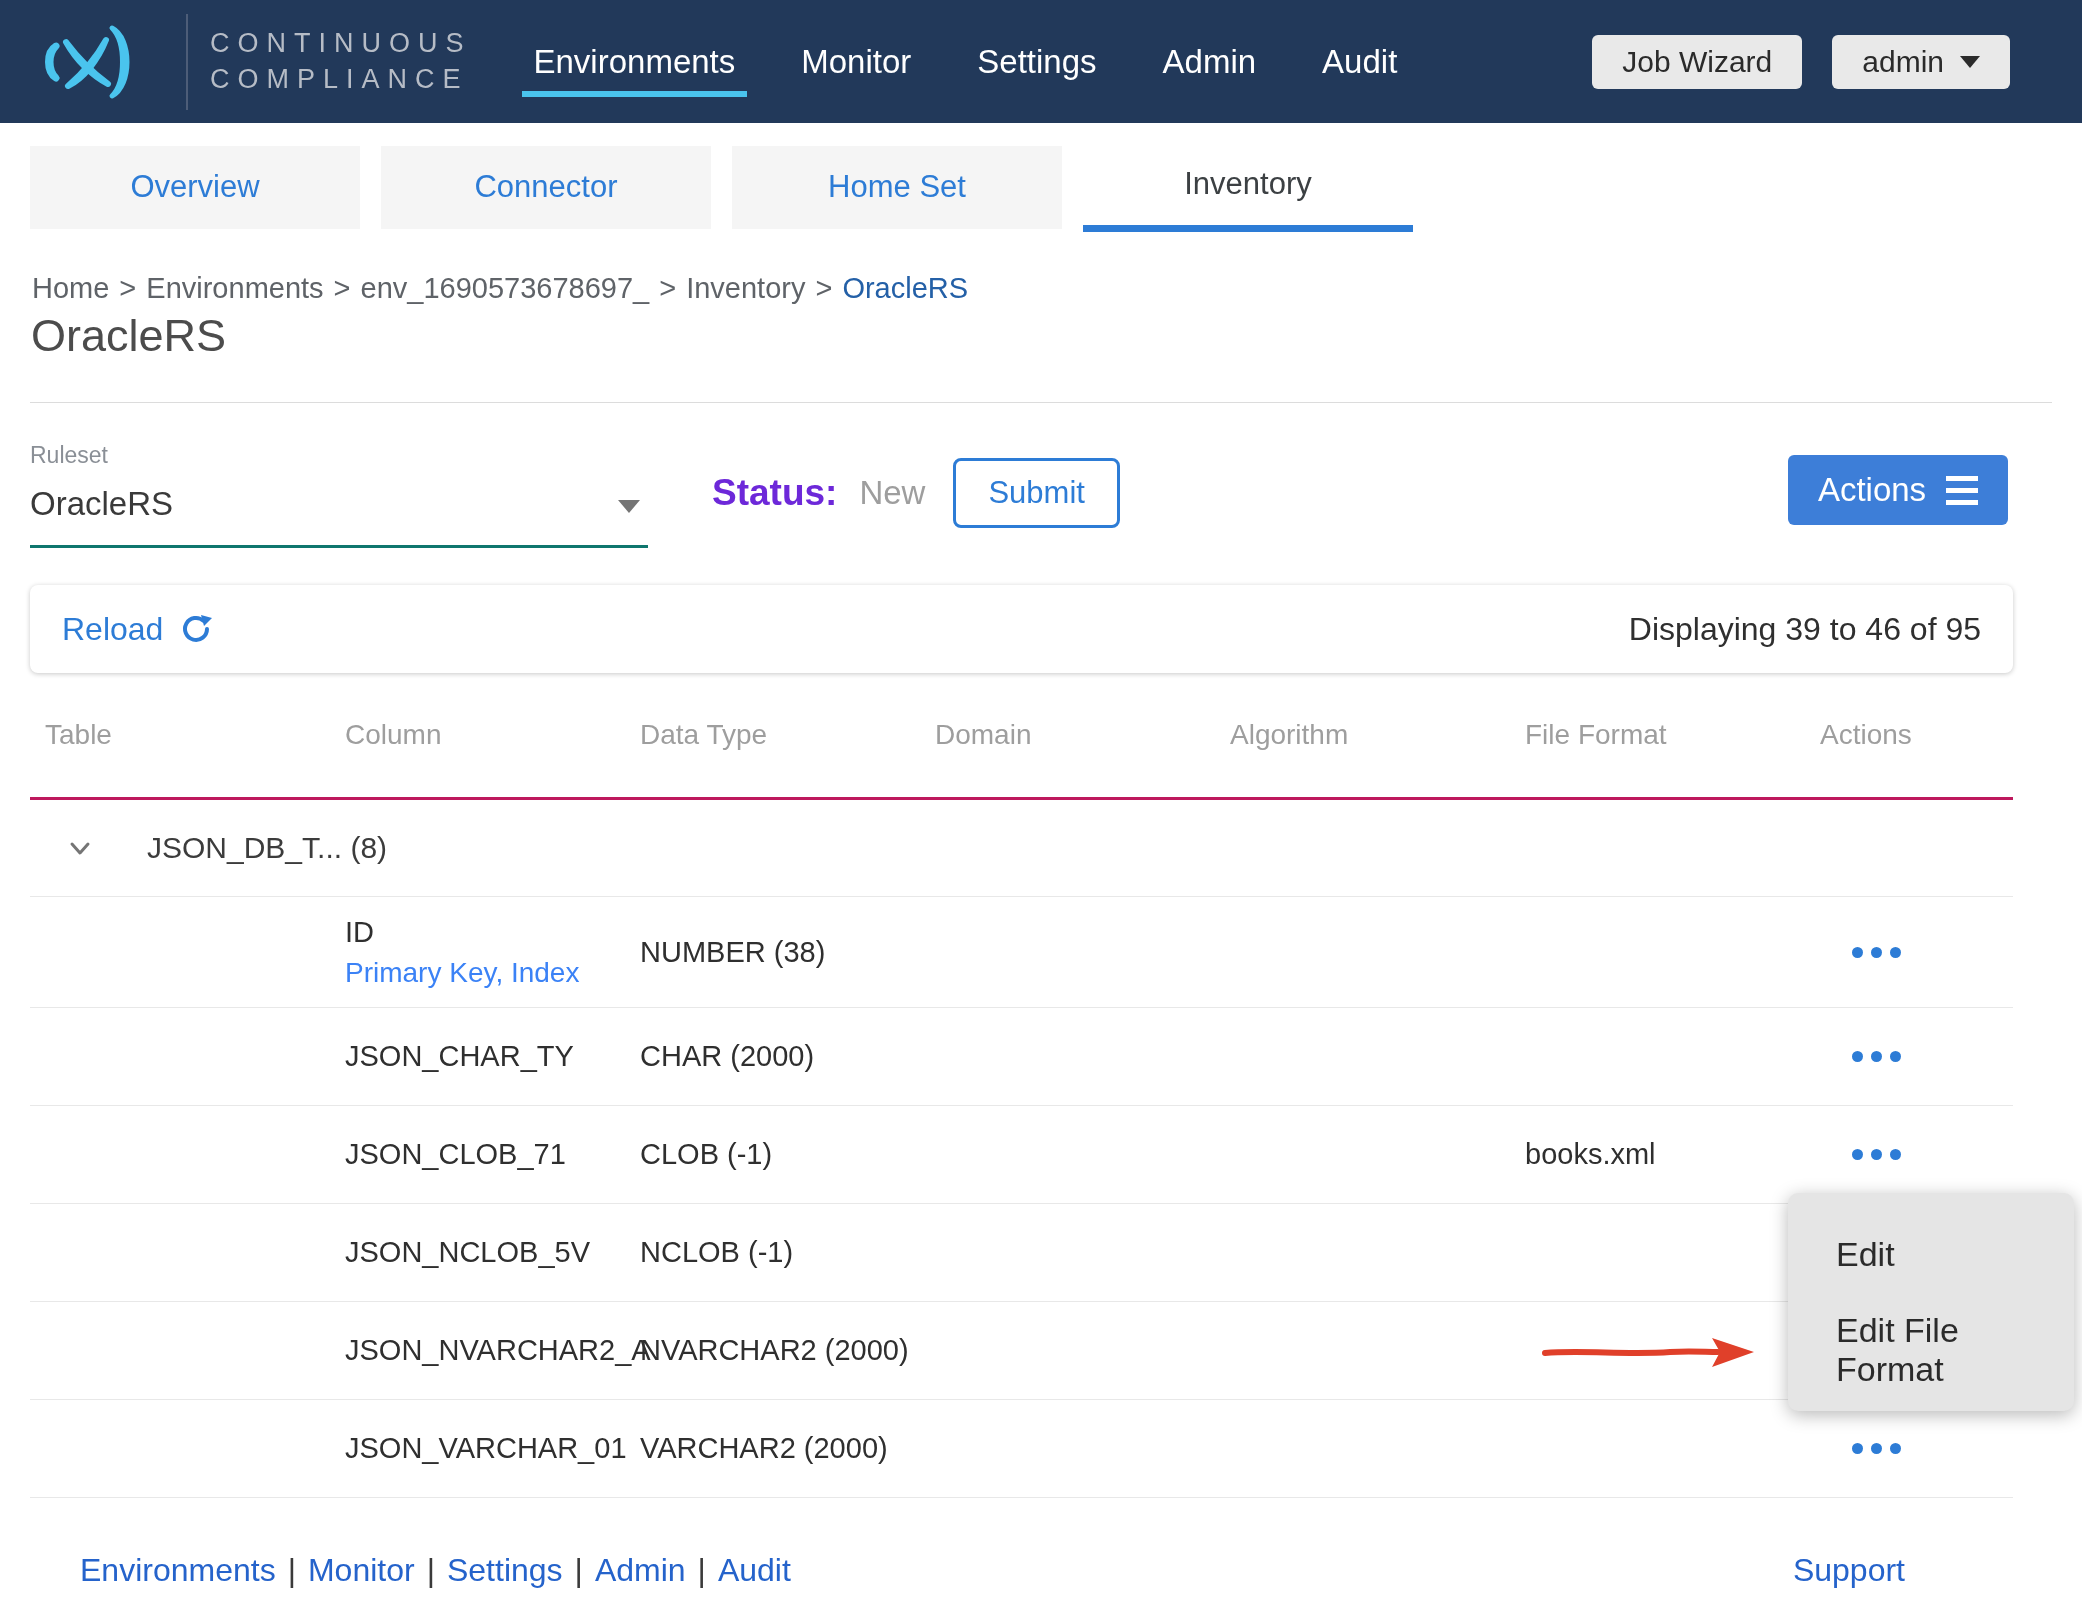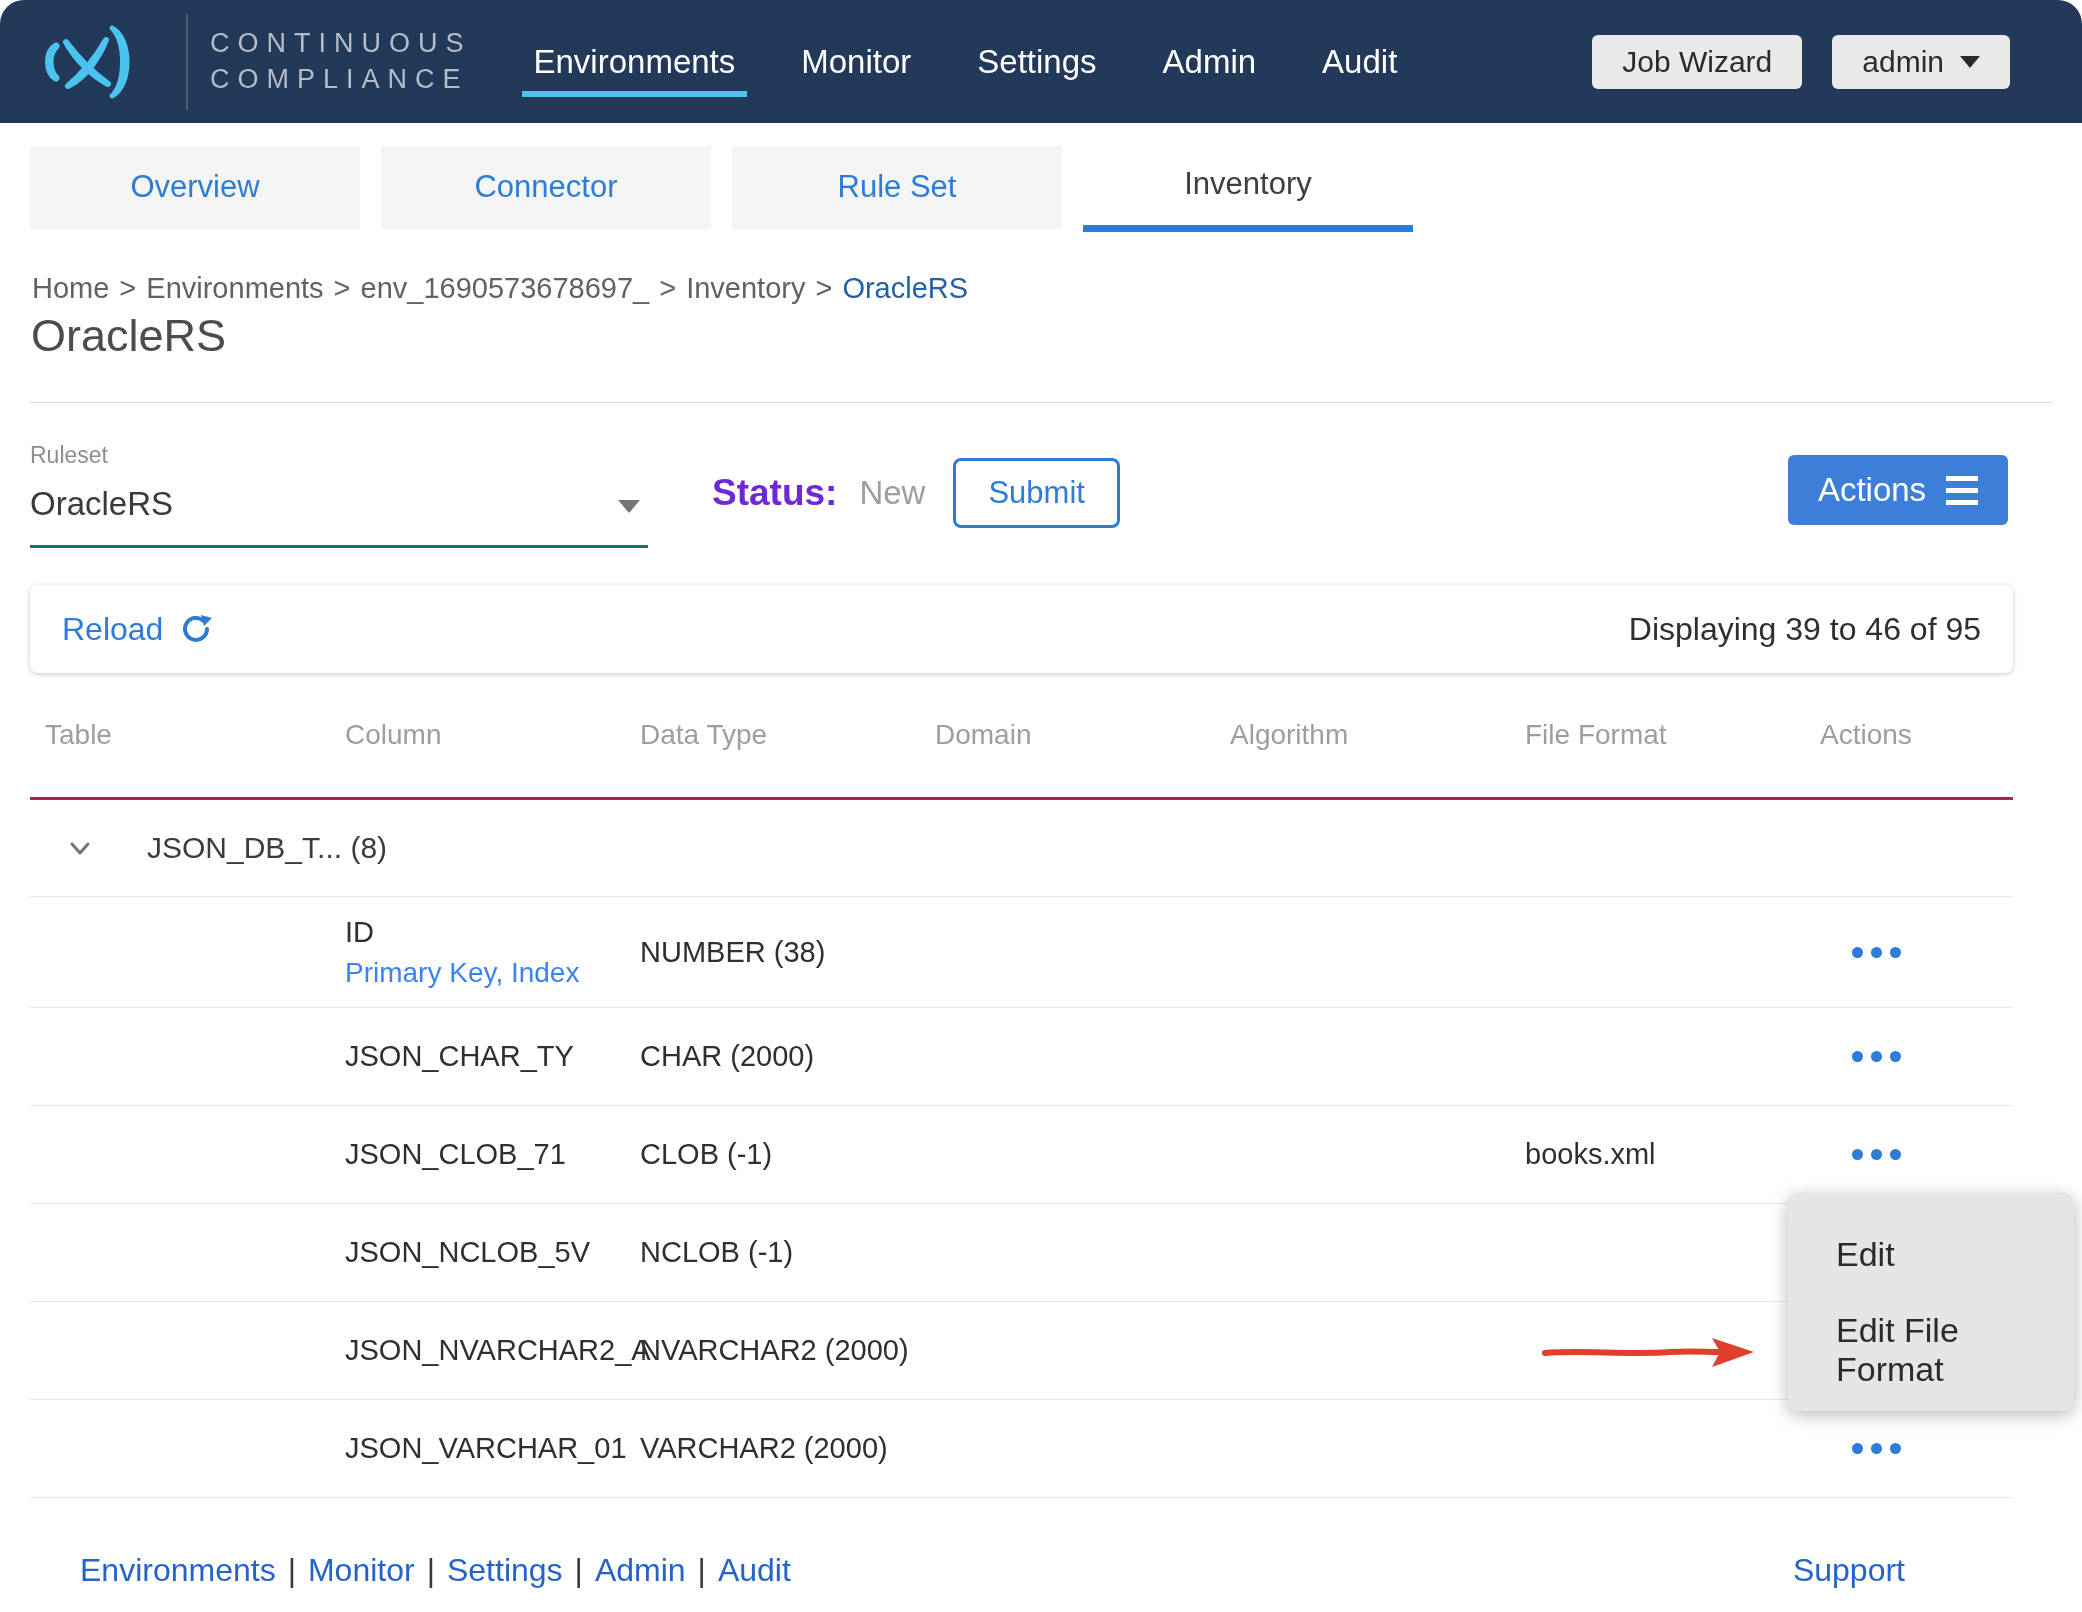--- a/index.html
+++ b/index.html
@@ -1,18 +1,18 @@
 <!DOCTYPE html>
 <html><head>
 <meta charset="utf-8">
 <style>
   * { margin:0; padding:0; box-sizing:border-box; }
   html,body { background:#ffffff; }
   body { font-family:"Liberation Sans", sans-serif; color:#333; }
-  .page { position:relative; width:2082px; height:1612px; background:#fff; overflow:hidden;border-radius:24px; }
+  .page { position:relative; width:2082px; height:1612px; background:#fff; overflow:hidden; }
 
   
   .navbar { position:absolute; top:0; left:0; width:2082px; height:123px; background:#22395a; display:flex; align-items:center; }
   .logo-wrap { display:flex; align-items:center; height:100%; padding-left:34px; }
   .logo-svg { width:112px; height:76px; display:block; }
   .logo-divider { width:2px; height:96px; background:#4d5d78; margin-left:40px; }
   .brand { margin-left:22px; color:#b6bcc6; font-size:27px; letter-spacing:8px; line-height:1.32; font-weight:400; white-space:nowrap; }
   .nav-items { display:flex; align-items:stretch; height:100%; margin-left:62px; gap:66px; }
   .nav-item { position:relative; display:flex; align-items:center; color:#fff; font-size:33px; font-weight:500; cursor:pointer; }
   .nav-item .nav-underline { display:none; }
@@ -140,21 +140,21 @@
   </div>
 
   <div class="tabs">
     <div class="tab">
         <span>Overview</span>
       </div>
     <div class="tab">
         <span>Connector</span>
       </div>
     <div class="tab">
-        <span>Rule Set</span>
+        <span>Home Set</span>
       </div>
     <div class="tab active">
         <span>Inventory</span>
       </div>
   </div>
 
   <div class="breadcrumb">
     <a>Home</a><span class="sep">&gt;</span><a>Environments</a><span class="sep">&gt;</span><a>env_1690573678697_</a><span class="sep">&gt;</span><a>Inventory</a><span class="sep">&gt;</span><a class="current">OracleRS</a>
   </div>
   <div class="page-title">OracleRS</div>

